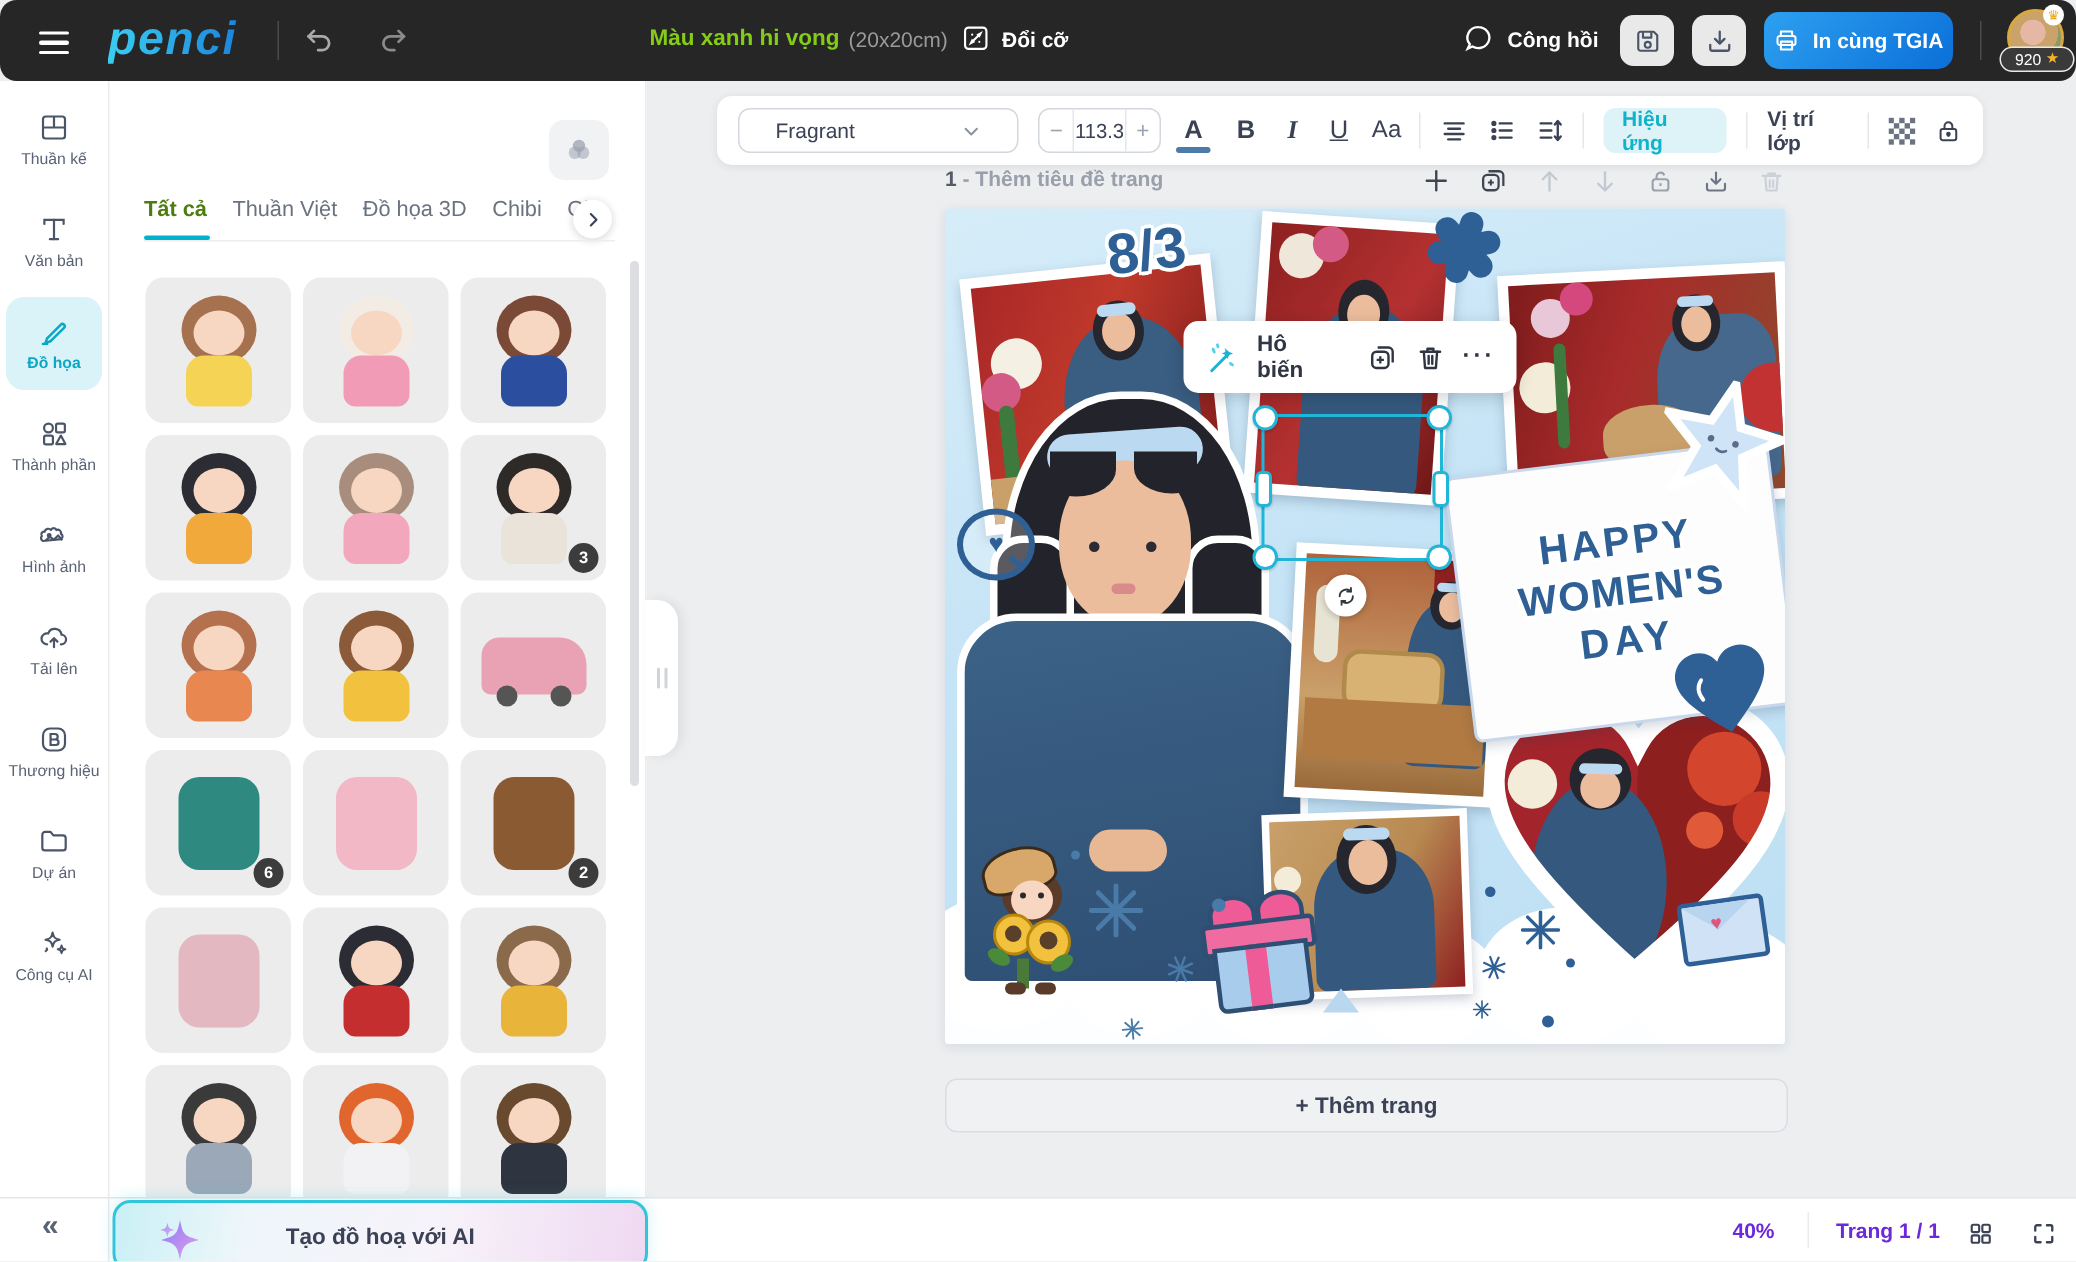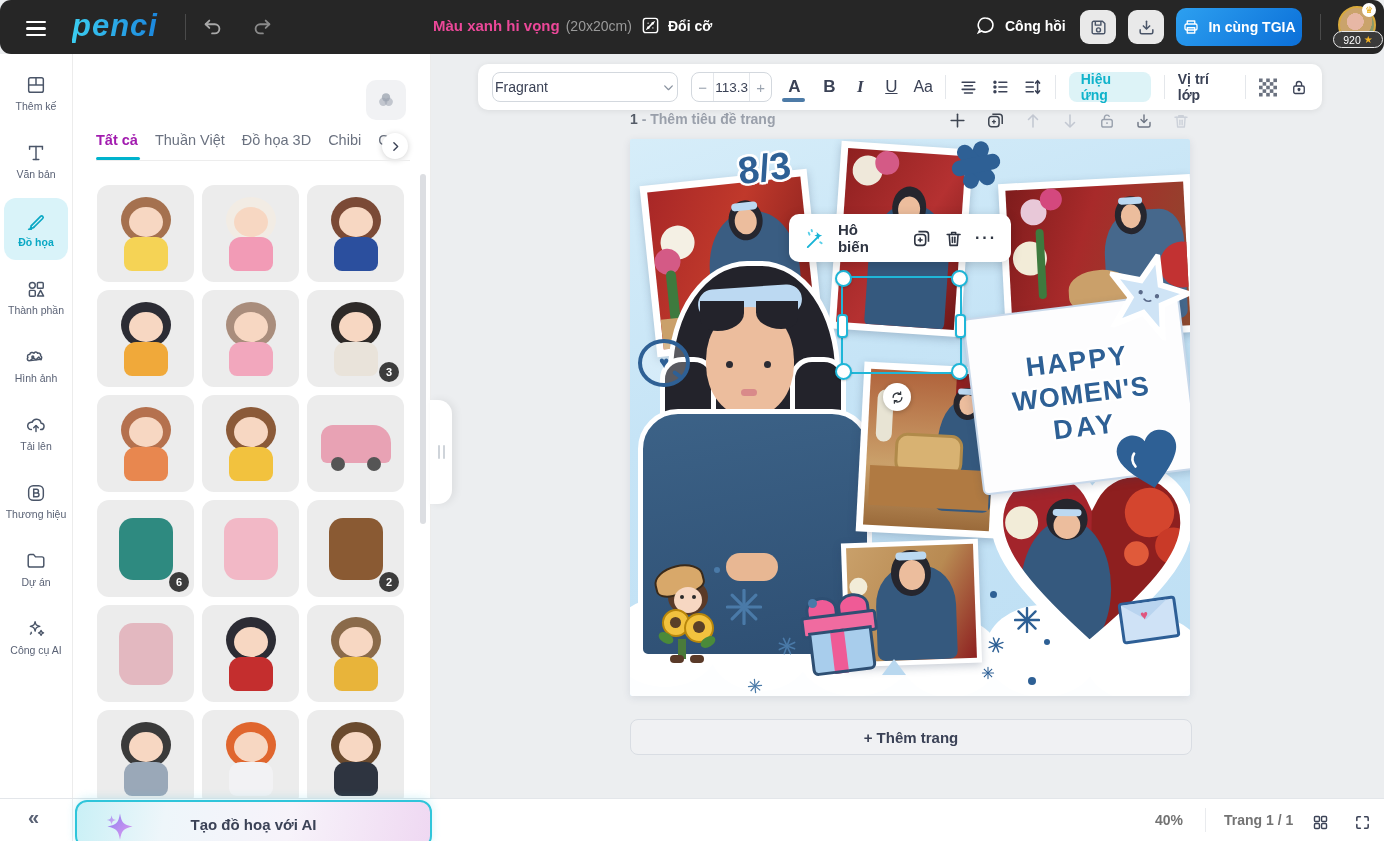--- a/index.html
+++ b/index.html
@@ -6,21 +6,21 @@
   .app{position:relative;width:1384px;height:841px;overflow:hidden;background:#eceef0;
        font-family:"Liberation Sans","DejaVu Sans",sans-serif;color:#3b4256;}
   .abs{position:absolute;}
   
   .topbar{position:absolute;left:0;top:0;width:1384px;height:54px;background:#262626;z-index:50;border-radius:11px;}
   .hamburger span{display:block;width:20px;height:2.4px;background:#fff;border-radius:2px;margin:4px 0;}
   .logo{font-style:italic;font-weight:bold;font-size:31px;letter-spacing:1px;color:#29b6e8;
         background:linear-gradient(90deg,#3bcdf0,#1b86dd);-webkit-background-clip:text;background-clip:text;
         -webkit-text-fill-color:transparent;}
   .tb-div{position:absolute;width:1px;height:26px;background:#4a4a4a;top:14px;}
-  .tb-text{color:#ec4899;font-size:15px;font-weight:bold;}
+  .tb-text{color:#84cc16;font-size:15px;font-weight:bold;}
   .tb-dim{color:#9a9a9a;font-size:14px;font-weight:normal;margin-left:6px;}
   .tb-label{color:#fff;font-size:14px;font-weight:bold;}
   .sq-btn{position:absolute;top:10px;width:36px;height:34px;border-radius:9px;background:#e9e9e9;
           display:flex;align-items:center;justify-content:center;}
   .print-btn{position:absolute;top:8px;left:1176px;width:126px;height:38px;border-radius:10px;
              background:linear-gradient(135deg,#2da0f0,#0b6fd8);display:flex;align-items:center;justify-content:center;
              gap:8px;color:#fff;font-size:14px;font-weight:bold;}
   .avatar{position:absolute;left:1338px;top:6px;width:34px;height:34px;border-radius:50%;
           background:radial-gradient(circle at 45% 40%,#e7b7a5 0 30%,#caa36b 31% 60%,#8a9a6a 61% 100%);
           border:2px solid #d8a93c;}
@@ -38,21 +38,21 @@
   .rail-item.active .lbl{color:#0aa8c4;font-weight:bold;}
   
   .panel{position:absolute;left:72px;top:54px;width:358px;height:744px;background:#fff;border-right:1px solid #ececec;z-index:10;overflow:hidden;}
   .search{position:absolute;left:24px;top:26px;width:258px;height:40px;border:1.5px solid #d9dde3;border-radius:20px;
           display:flex;align-items:center;gap:9px;padding:0 12px;box-sizing:border-box;}
   .search input{border:none;outline:none;font-size:15px;color:#3b4256;width:170px;font-family:inherit;background:transparent;}
   .filter-btn{position:absolute;left:294px;top:26px;width:40px;height:40px;border-radius:10px;background:#f1f2f4;
               display:flex;align-items:center;justify-content:center;}
   .tabs{position:absolute;left:24px;top:78px;width:314px;height:28px;display:flex;gap:17px;font-size:14.5px;color:#6b7280;white-space:nowrap;overflow:hidden;}
   .tab{position:relative;padding-bottom:9px;}
-  .tab.active{color:#a21caf;font-weight:bold;}
+  .tab.active{color:#4d7c0f;font-weight:bold;}
   .tab.active:after{content:"";position:absolute;left:0;bottom:0;width:44px;height:3px;border-radius:2px;background:#00b3cd;}
   .tab-next{position:absolute;left:310px;top:79px;width:26px;height:26px;border-radius:50%;background:#fff;
             box-shadow:0 1px 6px rgba(0,0,0,.18);display:flex;align-items:center;justify-content:center;}
   .panel-hr{position:absolute;left:24px;top:106px;width:314px;height:1px;background:#ededed;}
   .grid{position:absolute;left:25px;top:131px;width:312px;display:flex;flex-wrap:wrap;gap:8px;}
   .tile{position:relative;width:97px;height:97px;border-radius:12px;background:#ececec;overflow:hidden;}
   .badge{position:absolute;right:5px;bottom:5px;width:20px;height:20px;border-radius:50%;background:#3c3c3c;color:#fff;
          font-size:11px;font-weight:bold;display:flex;align-items:center;justify-content:center;}
   .chibi{position:absolute;left:0;top:0;width:100%;height:100%;}
   .chibi .hair{position:absolute;left:24px;top:12px;width:50px;height:46px;border-radius:50%;}
@@ -61,21 +61,21 @@
   .chibi .bod.outfit{left:22px;top:18px;width:54px;height:62px;border-radius:14px;}
   .chibi .obj{position:absolute;left:14px;top:30px;width:70px;height:38px;border-radius:12px 18px 6px 6px;}
   .panel-scroll{position:absolute;left:348px;top:120px;width:6px;height:350px;border-radius:3px;background:#dcdee2;}
   .collapse-tab{position:absolute;left:430px;top:400px;width:22px;height:104px;background:#fff;z-index:14;
                 border-radius:0 14px 14px 0;box-shadow:3px 0 8px rgba(0,0,0,.07);display:flex;align-items:center;justify-content:center;gap:3px;}
   .collapse-tab i{display:block;width:2px;height:14px;background:#cfd4da;border-radius:1px;}
   
   .toolbar{position:absolute;left:478px;top:64px;width:844px;height:46px;background:#fff;border-radius:10px;z-index:20;
            box-shadow:0 1px 6px rgba(0,0,0,.08);display:flex;align-items:center;padding:0 14px;box-sizing:border-box;gap:13px;font-size:14px;}
   .font-box{width:196px;height:30px;border:1.5px solid #d3d8de;border-radius:8px;display:flex;align-items:center;
-            justify-content:space-between;padding:0 2px;box-sizing:border-box;}
+            justify-content:space-between;padding:0 24px;box-sizing:border-box;}
   .size-box{width:86px;height:30px;border:1.5px solid #d3d8de;border-radius:8px;display:flex;align-items:center;box-sizing:border-box;}
   .size-box .seg{flex:1;text-align:center;color:#9aa3af;font-size:15px;}
   .size-box .val{flex:1.6;text-align:center;color:#3b4256;border-left:1.5px solid #e4e7eb;border-right:1.5px solid #e4e7eb;
                  height:100%;display:flex;align-items:center;justify-content:center;font-size:13.5px;}
   .t-ico{color:#3b4256;font-size:17px;font-weight:bold;text-align:center;min-width:18px;}
   .colorA{position:relative;font-weight:bold;font-size:17px;}
   .colorA:after{content:"";position:absolute;left:-3px;bottom:-5px;width:23px;height:4.5px;border-radius:2px;background:#4d7ba7;}
   .v-div{width:1px;height:24px;background:#e4e7eb;}
   .pill{height:30px;border-radius:8px;background:#ddf3f7;color:#10b3cb;font-weight:bold;display:flex;align-items:center;padding:0 12px;}
   
@@ -109,21 +109,21 @@
   .bb-div{position:absolute;top:0;width:1px;height:43px;background:#e9ebee;}
   .ai-btn{position:absolute;left:75px;top:800px;width:357px;height:48px;border:2px solid #2fc5da;border-radius:12px;z-index:45;
           background:linear-gradient(100deg,#c9f0f6 0%,#eef6fa 25%,#f7f3fa 60%,#efd8f2 100%);
           display:flex;align-items:center;justify-content:center;box-shadow:0 -2px 10px rgba(47,197,218,.20);box-sizing:border-box;}
   .ai-btn .lbl{font-size:15px;font-weight:bold;color:#3b4256;}
   .ai-spark{position:absolute;left:28px;top:9px;}
   .slider-track{position:absolute;left:940px;top:817px;width:196px;height:5px;border-radius:3px;background:#e3e5e8;}
   .slider-fill{position:absolute;left:0;top:0;width:22px;height:5px;border-radius:3px;background:#2ab9d3;}
   .slider-handle{position:absolute;left:952px;top:810px;width:19px;height:19px;border-radius:50%;background:#fff;
                  box-shadow:0 1px 4px rgba(0,0,0,.3);}
-  .bb-text{position:absolute;top:812px;font-size:14px;font-weight:bold;color:#737373;}
+  .bb-text{position:absolute;top:812px;font-size:14px;font-weight:bold;color:#6d28d9;}
   .doodle{position:absolute;}
   svg{display:block;}
 </style>
 </head>
 <body>
 
 <div class="app">
 
   <svg width="0" height="0" style="position:absolute">
     <defs>
@@ -213,21 +213,21 @@
     </div>
   </div>
 
   <div class="rail">
     <div class="rail-item" style="top:8px;">
       <svg width="22" height="22" viewBox="0 0 24 24" fill="none" stroke="currentColor" stroke-width="1.6">
           <rect x="4" y="4" width="16" height="16" rx="2"></rect>
           <line x1="12" y1="4" x2="12" y2="12"></line>
           <line x1="4" y1="12" x2="20" y2="12"></line>
         </svg>
-      <span class="lbl">Thêm kế</span>
+      <span class="lbl">Thuần kế</span>
     </div>
     <div class="rail-item" style="top:76px;">
       <svg width="22" height="22" viewBox="0 0 24 24" fill="none" stroke="currentColor" stroke-width="1.6" stroke-linecap="round">
           <path d="M5 8 V5 h14 v3"></path>
           <line x1="12" y1="5" x2="12" y2="19"></line>
           <line x1="9" y1="19" x2="15" y2="19"></line>
         </svg>
       <span class="lbl">Văn bản</span>
     </div>
     <div class="rail-item active" style="top:144px;">

